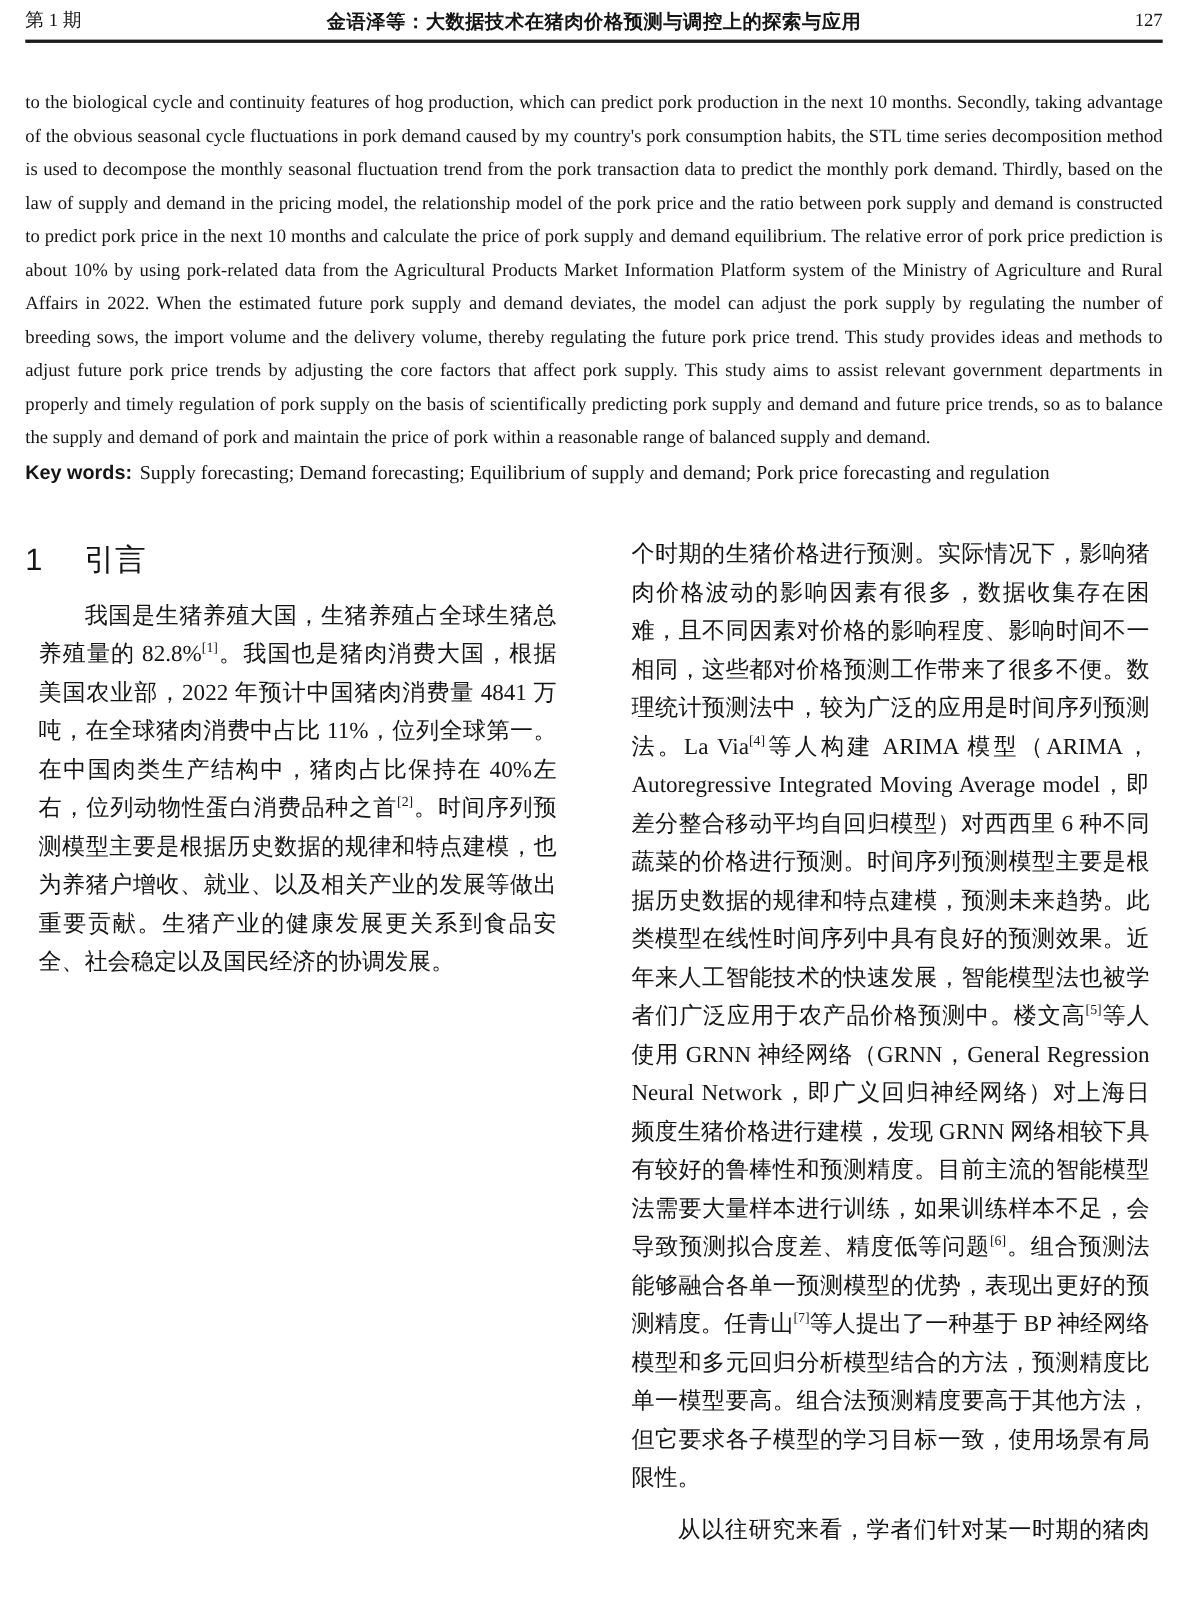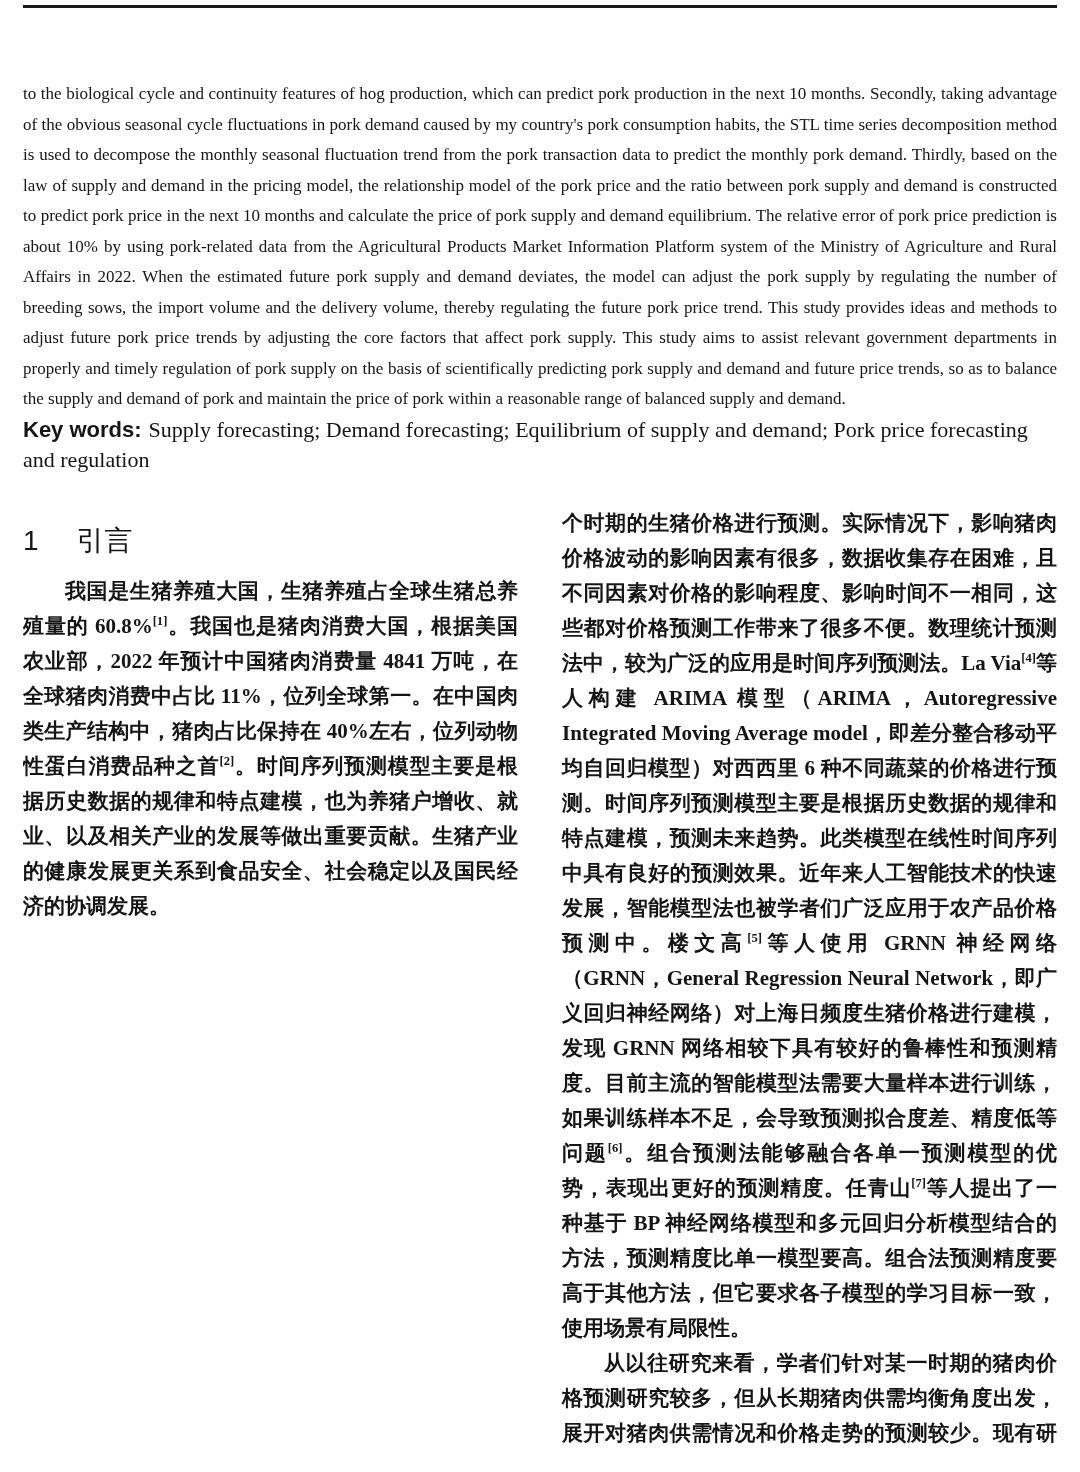--- a/index.html
+++ b/index.html
@@ -37,27 +37,27 @@
     font-size: 17.5px;
     letter-spacing: 0.5px;
   }
   .header-rule {
     margin-top: 5px;
     border: none;
     border-top: 3.5px solid #1a1a1a;
   }
   
   .abstract {
-    margin-top: 71px;
+    margin-top: 39px;
     font-size: 17px;
     line-height: 30.5px;
     text-align: justify;
   }
   .keywords {
-    font-size: 22px;
+    font-size: 18px;
     line-height: 30.5px;
     text-align: left;
   }
   .kw-label {
     font-family: "Liberation Sans", "DejaVu Sans", sans-serif;
     font-weight: bold;
   }
   .kw-text { margin-left: 7px; }
   
   .columns {
@@ -77,53 +77,57 @@
   .section-heading {
     display: flex;
     margin: 18px 0 16px 0;
     font-family: "Liberation Sans", "DejaVu Sans", sans-serif;
     font-weight: normal;
     font-size: 28px;
     line-height: 34px;
   }
   .section-number { margin-right: 38px; }
   p.body-para {
-    margin: 0;
+    margin: 12px;
     text-indent: 2em;
-    font-weight: bold;
   }
   p.body-para.noindent { text-indent: 0; }
   sup {
     font-size: 0.6em;
     line-height: 0;
     vertical-align: super;
   }
 </style>
 </head>
 <body>
 
 <div class="page">
 
+  <div class="running-head">
+    <div class="rh-side rh-left">第 1 期</div>
+    <div class="rh-center">金语泽等：大数据技术在猪肉价格预测与调控上的探索与应用</div>
+    <div class="rh-side rh-right">127</div>
+  </div>
 
   <hr class="header-rule">
 
   <div class="abstract">to the biological cycle and continuity features of hog production, which can predict pork production in the next 10 months. Secondly, taking advantage of the obvious seasonal cycle fluctuations in pork demand caused by my country's pork consumption habits, the STL time series decomposition method is used to decompose the monthly seasonal fluctuation trend from the pork transaction data to predict the monthly pork demand. Thirdly, based on the law of supply and demand in the pricing model, the relationship model of the pork price and the ratio between pork supply and demand is constructed to predict pork price in the next 10 months and calculate the price of pork supply and demand equilibrium. The relative error of pork price prediction is about 10% by using pork-related data from the Agricultural Products Market Information Platform system of the Ministry of Agriculture and Rural Affairs in 2022. When the estimated future pork supply and demand deviates, the model can adjust the pork supply by regulating the number of breeding sows, the import volume and the delivery volume, thereby regulating the future pork price trend. This study provides ideas and methods to adjust future pork price trends by adjusting the core factors that affect pork supply. This study aims to assist relevant government departments in properly and timely regulation of pork supply on the basis of scientifically predicting pork supply and demand and future price trends, so as to balance the supply and demand of pork and maintain the price of pork within a reasonable range of balanced supply and demand.</div>
 
   <div class="keywords">
     <span class="kw-label">Key words:</span><span class="kw-text">Supply forecasting; Demand forecasting; Equilibrium of supply and demand; Pork price forecasting and regulation</span>
   </div>
 
   <div class="columns">
 
     <div class="col">
       <h2 class="section-heading">
         <span class="section-number">1</span>
         <span class="section-title">引言</span>
       </h2>
-      <p class="body-para"><span>我国是生猪养殖大国，生猪养殖占全球生猪总养殖量的 60.8%</span><sup>[1]</sup><span>。我国也是猪肉消费大国，根据美国农业部，2022 年预计中国猪肉消费量 4841 万吨，在全球猪肉消费中占比 11%，位列全球第一。在中国肉类生产结构中，猪肉占比保持在 40%左右，位列动物性蛋白消费品种之首</span><sup>[2]</sup><span>。时间序列预测模型主要是根据历史数据的规律和特点建模，也为养猪户增收、就业、以及相关产业的发展等做出重要贡献。生猪产业的健康发展更关系到食品安全、社会稳定以及国民经济的协调发展。</span></p>
+      <p class="body-para"><span>我国是生猪养殖大国，生猪养殖占全球生猪总养殖量的 82.8%</span><sup>[1]</sup><span>。我国也是猪肉消费大国，根据美国农业部，2022 年预计中国猪肉消费量 4841 万吨，在全球猪肉消费中占比 11%，位列全球第一。在中国肉类生产结构中，猪肉占比保持在 40%左右，位列动物性蛋白消费品种之首</span><sup>[2]</sup><span>。时间序列预测模型主要是根据历史数据的规律和特点建模，也为养猪户增收、就业、以及相关产业的发展等做出重要贡献。生猪产业的健康发展更关系到食品安全、社会稳定以及国民经济的协调发展。</span></p>
     </div>
 
     <div class="col">
       <p class="body-para noindent"><span>个时期的生猪价格进行预测。实际情况下，影响猪肉价格波动的影响因素有很多，数据收集存在困难，且不同因素对价格的影响程度、影响时间不一相同，这些都对价格预测工作带来了很多不便。数理统计预测法中，较为广泛的应用是时间序列预测法。La Via</span><sup>[4]</sup><span>等人构建 ARIMA 模型（ARIMA，Autoregressive Integrated Moving Average model，即差分整合移动平均自回归模型）对西西里 6 种不同蔬菜的价格进行预测。时间序列预测模型主要是根据历史数据的规律和特点建模，预测未来趋势。此类模型在线性时间序列中具有良好的预测效果。近年来人工智能技术的快速发展，智能模型法也被学者们广泛应用于农产品价格预测中。楼文高</span><sup>[5]</sup><span>等人使用 GRNN 神经网络（GRNN，General Regression Neural Network，即广义回归神经网络）对上海日频度生猪价格进行建模，发现 GRNN 网络相较下具有较好的鲁棒性和预测精度。目前主流的智能模型法需要大量样本进行训练，如果训练样本不足，会导致预测拟合度差、精度低等问题</span><sup>[6]</sup><span>。组合预测法能够融合各单一预测模型的优势，表现出更好的预测精度。任青山</span><sup>[7]</sup><span>等人提出了一种基于 BP 神经网络模型和多元回归分析模型结合的方法，预测精度比单一模型要高。组合法预测精度要高于其他方法，但它要求各子模型的学习目标一致，使用场景有局限性。</span></p>
       <p class="body-para"><span>从以往研究来看，学者们针对某一时期的猪肉价格预测研究较多，但从长期猪肉供需均衡角度出发，展开对猪肉供需情况和价格走势的预测较少。现有研究难以从猪肉的供应和需求情况出发，提供猪肉供需</span></p>
     </div>
 
   </div>
 
 </div>

